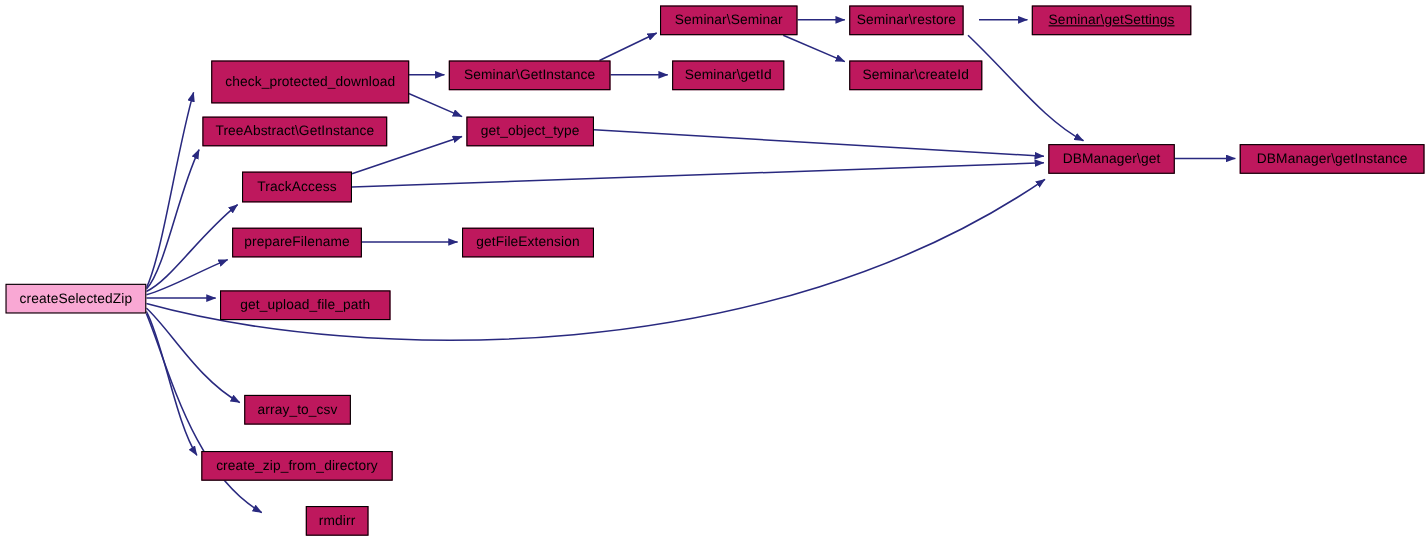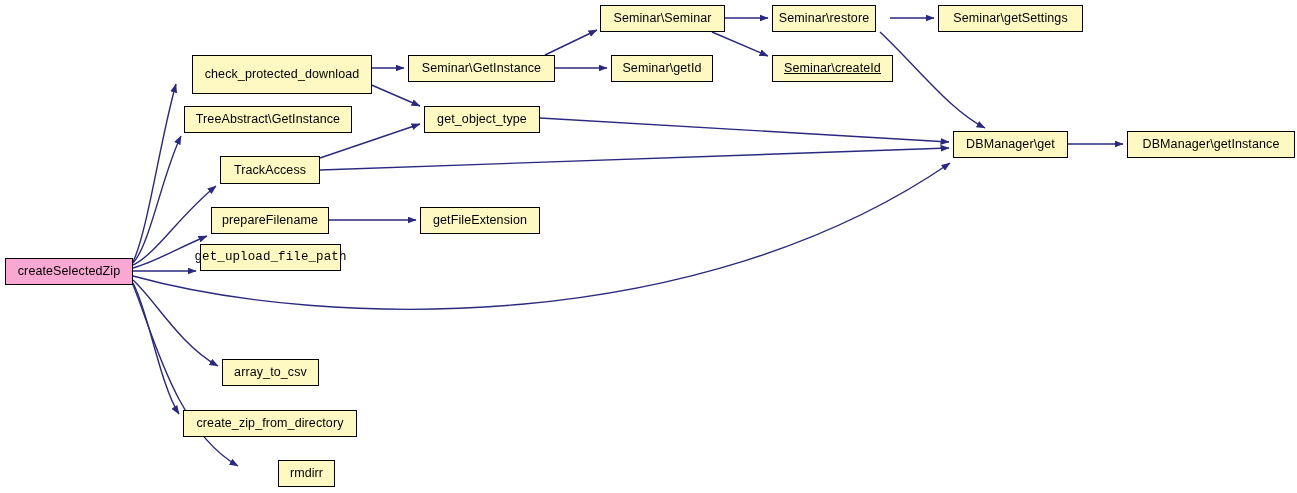--- a/index.html
+++ b/index.html
@@ -19,21 +19,21 @@
     position: absolute;
     left: 0;
     top: 0;
     width: 1297px;
     height: 493px;
   }
   .node {
     position: absolute;
     box-sizing: border-box;
     border: 1px solid #000000;
-    background: #fef9c3;
+    background: #be185d;
     color: #000000;
     font-size: 12.5px;
     line-height: 1;
     display: flex;
     align-items: center;
     justify-content: center;
     white-space: nowrap;
     z-index: 5;
     letter-spacing: 0.1px;
   }
@@ -92,21 +92,21 @@
       </div>
       <div class="node" style="left: 184px; top: 106px; width: 168px; height: 27px;">
         <span class="node-label">TreeAbstract\GetInstance</span>
       </div>
       <div class="node" style="left: 220px; top: 156px; width: 100px; height: 28px;">
         <span class="node-label">TrackAccess</span>
       </div>
       <div class="node" style="left: 211px; top: 207px; width: 118px; height: 27px;">
         <span class="node-label">prepareFilename</span>
       </div>
-      <div class="node" style="left: 200px; top: 244px; width: 141px; height: 27px; font-family: Liberation Mono, monospace;">
+      <div class="node" style="left: 200px; top: 264px; width: 155px; height: 27px;">
         <span class="node-label">get_upload_file_path</span>
       </div>
       <div class="node" style="left: 222px; top: 359px; width: 97px; height: 27px;">
         <span class="node-label">array_to_csv</span>
       </div>
       <div class="node" style="left: 183px; top: 410px; width: 174px; height: 27px;">
         <span class="node-label">create_zip_from_directory</span>
       </div>
       <div class="node" style="left: 242px; top: 460px; width: 57px; height: 27px; margin-left: 36px;">
         <span class="node-label">rmdirr</span>
@@ -122,24 +122,24 @@
       </div>
       <div class="node" style="left: 600px; top: 5px; width: 125px; height: 27px;">
         <span class="node-label">Seminar\Seminar</span>
       </div>
       <div class="node" style="left: 611px; top: 55px; width: 102px; height: 27px;">
         <span class="node-label">Seminar\getId</span>
       </div>
       <div class="node" style="left: 772px; top: 5px; width: 104px; height: 27px;">
         <span class="node-label">Seminar\restore</span>
       </div>
-      <div class="node" style="left: 772px; top: 55px; width: 121px; height: 27px; text-decoration: underline;">
+      <div class="node" style="left: 772px; top: 55px; width: 121px; height: 27px;">
         <span class="node-label">Seminar\createId</span>
       </div>
-      <div class="node" style="left: 938px; top: 5px; width: 145px; height: 27px;">
+      <div class="node" style="left: 938px; top: 5px; width: 145px; height: 27px; text-decoration: underline;">
         <span class="node-label">Seminar\getSettings</span>
       </div>
       <div class="node" style="left: 953px; top: 131px; width: 115px; height: 27px;">
         <span class="node-label">DBManager\get</span>
       </div>
       <div class="node" style="left: 1127px; top: 131px; width: 168px; height: 27px;">
         <span class="node-label">DBManager\getInstance</span>
       </div>
     </div>
 

